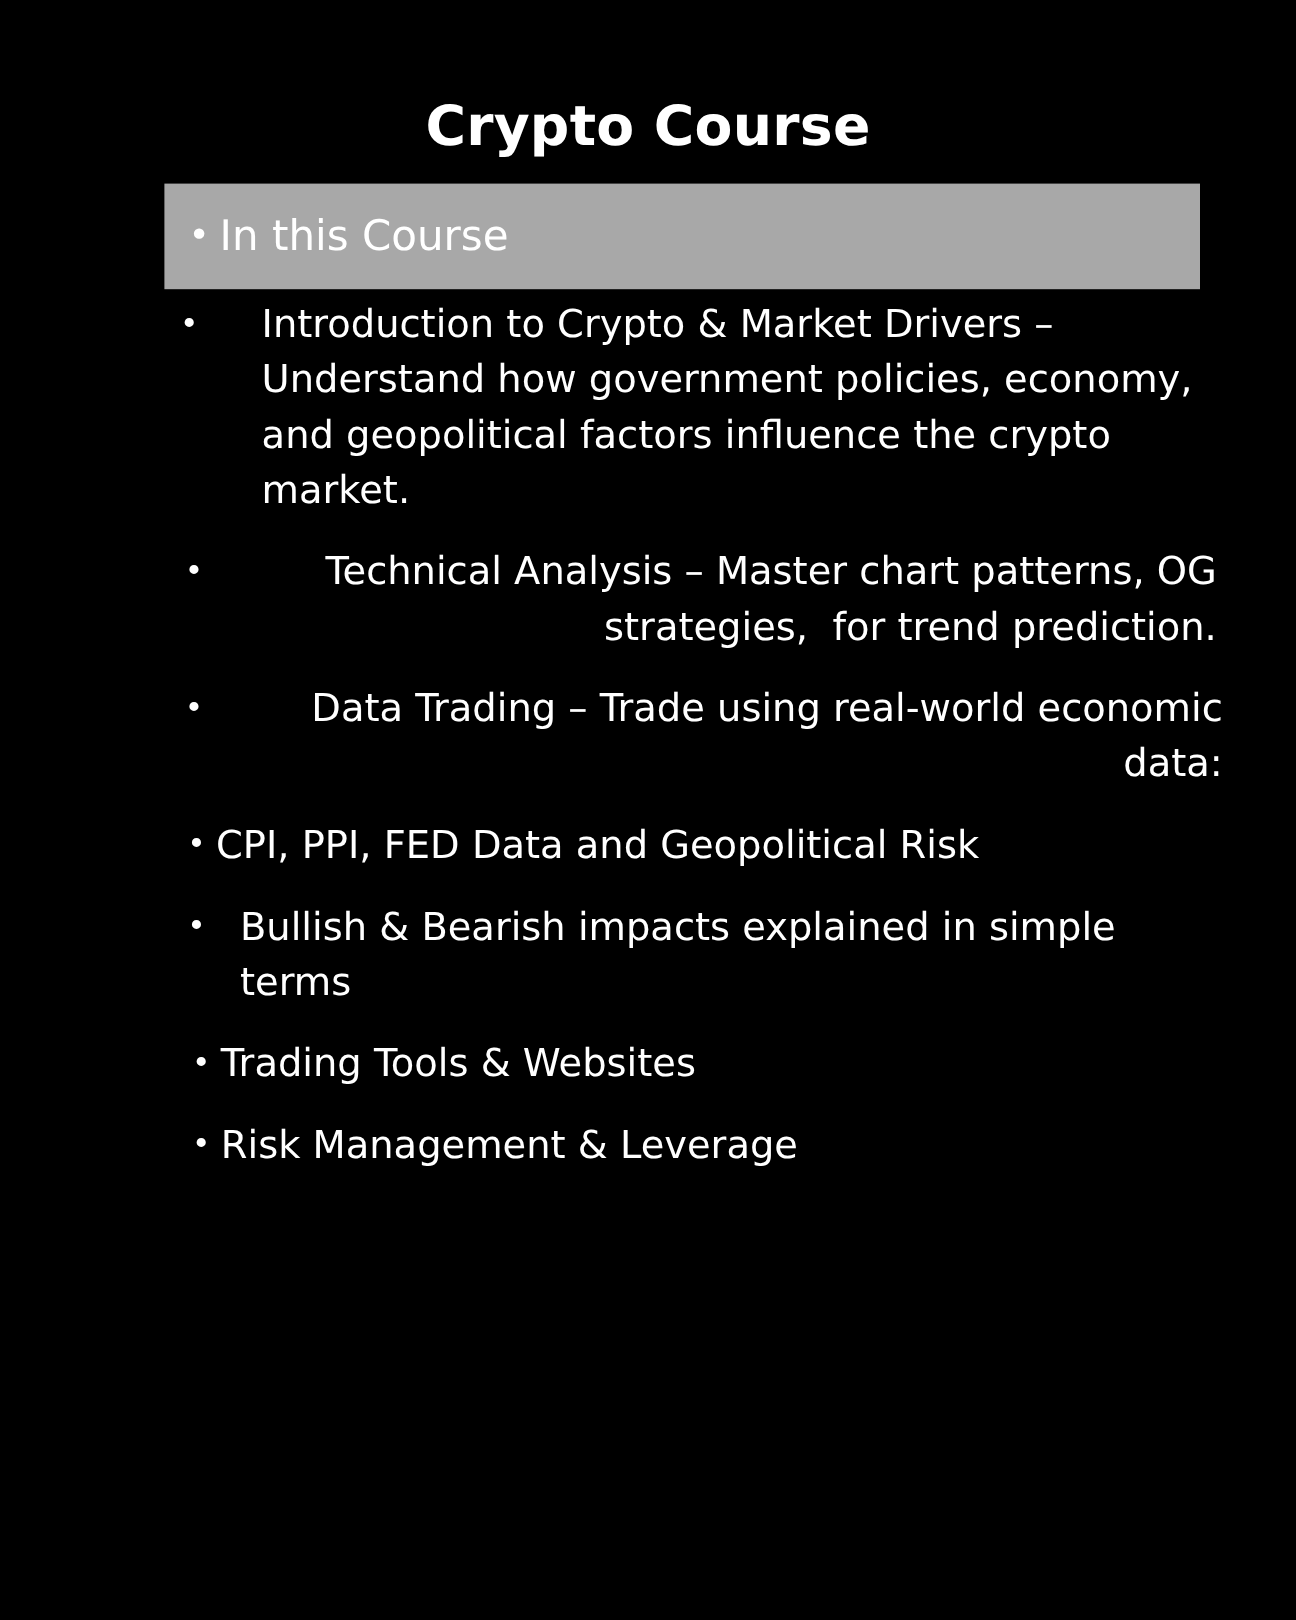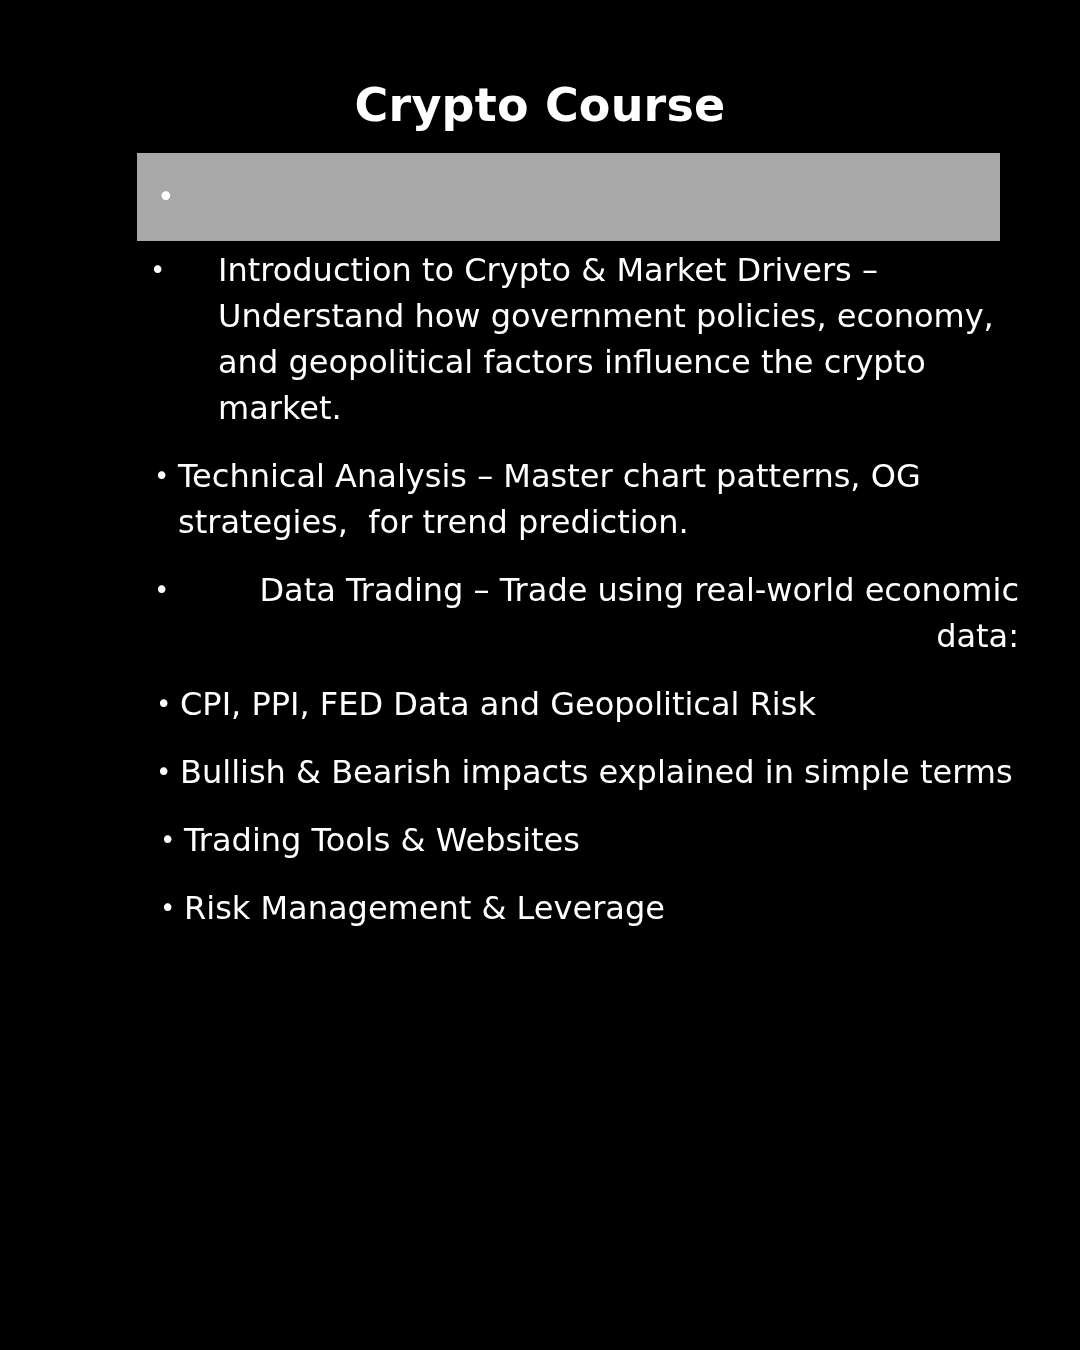--- a/index.html
+++ b/index.html
@@ -104,42 +104,43 @@
     font-weight: 400;
     color: #ffffff;
     white-space: pre-wrap;
   }
 
   
   .bullet-item.item-0 { margin-left: 10px; width: 860px; }
   .bullet-item.item-0 .txt { width: 790px; margin-left: 44px; }
 
   .bullet-item.item-1 { margin-left: 14px; width: 860px; }
-  .bullet-item.item-1 .txt { width: 830px; }
+  .bullet-item.item-1 .txt { width: 830px; text-align: right; }
 
   .bullet-item.item-2 { margin-left: 14px; width: 865px; }
   .bullet-item.item-2 .txt { width: 845px; text-align: right; }
 
   .bullet-item.item-3 { margin-left: 16px; }
   .bullet-item.item-4 { margin-left: 16px; width: 860px; }
-  .bullet-item.item-4 .txt { width: 830px; }
+  .bullet-item.item-4 .txt { width: 830px; margin-left: 20px; }
 
   .bullet-item.item-5 { margin-left: 20px; }
   .bullet-item.item-6 { margin-left: 20px; }
 </style>
 </head>
 <body>
 
 <div id="slide" style="background: rgb(0, 0, 0);">
 
   <div class="slide-title">Crypto Course</div>
 
   <div class="highlight-band" style="background: rgb(168, 168, 168);">
     <div class="band-row">
       <span class="bullet-dot">•</span>
+      <span class="band-text">In this Course</span>
     </div>
   </div>
 
   <div class="bullet-list">
 
     <div class="bullet-item item-0">
       <span class="dot">•</span>
       <span class="txt">Introduction to Crypto &amp; Market Drivers – Understand how government policies, economy, and geopolitical factors influence the crypto market.</span>
     </div>
 

